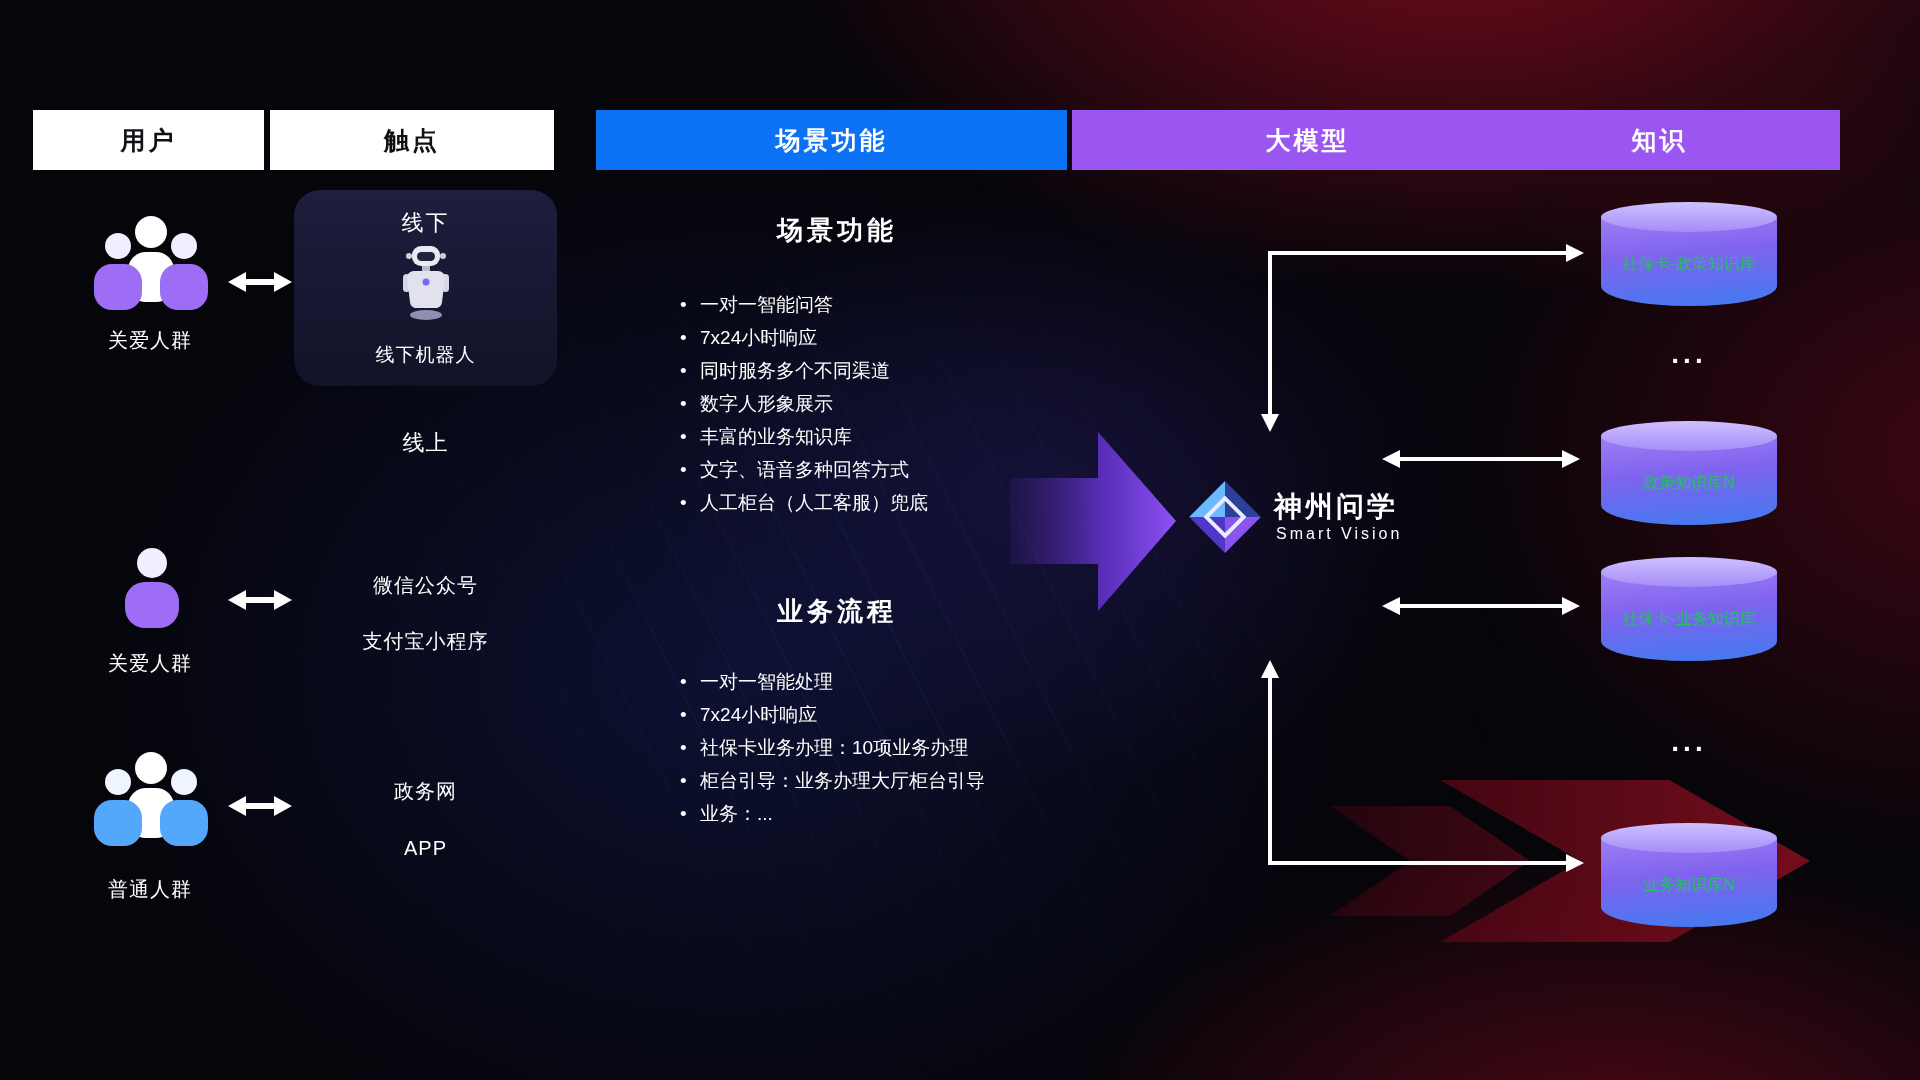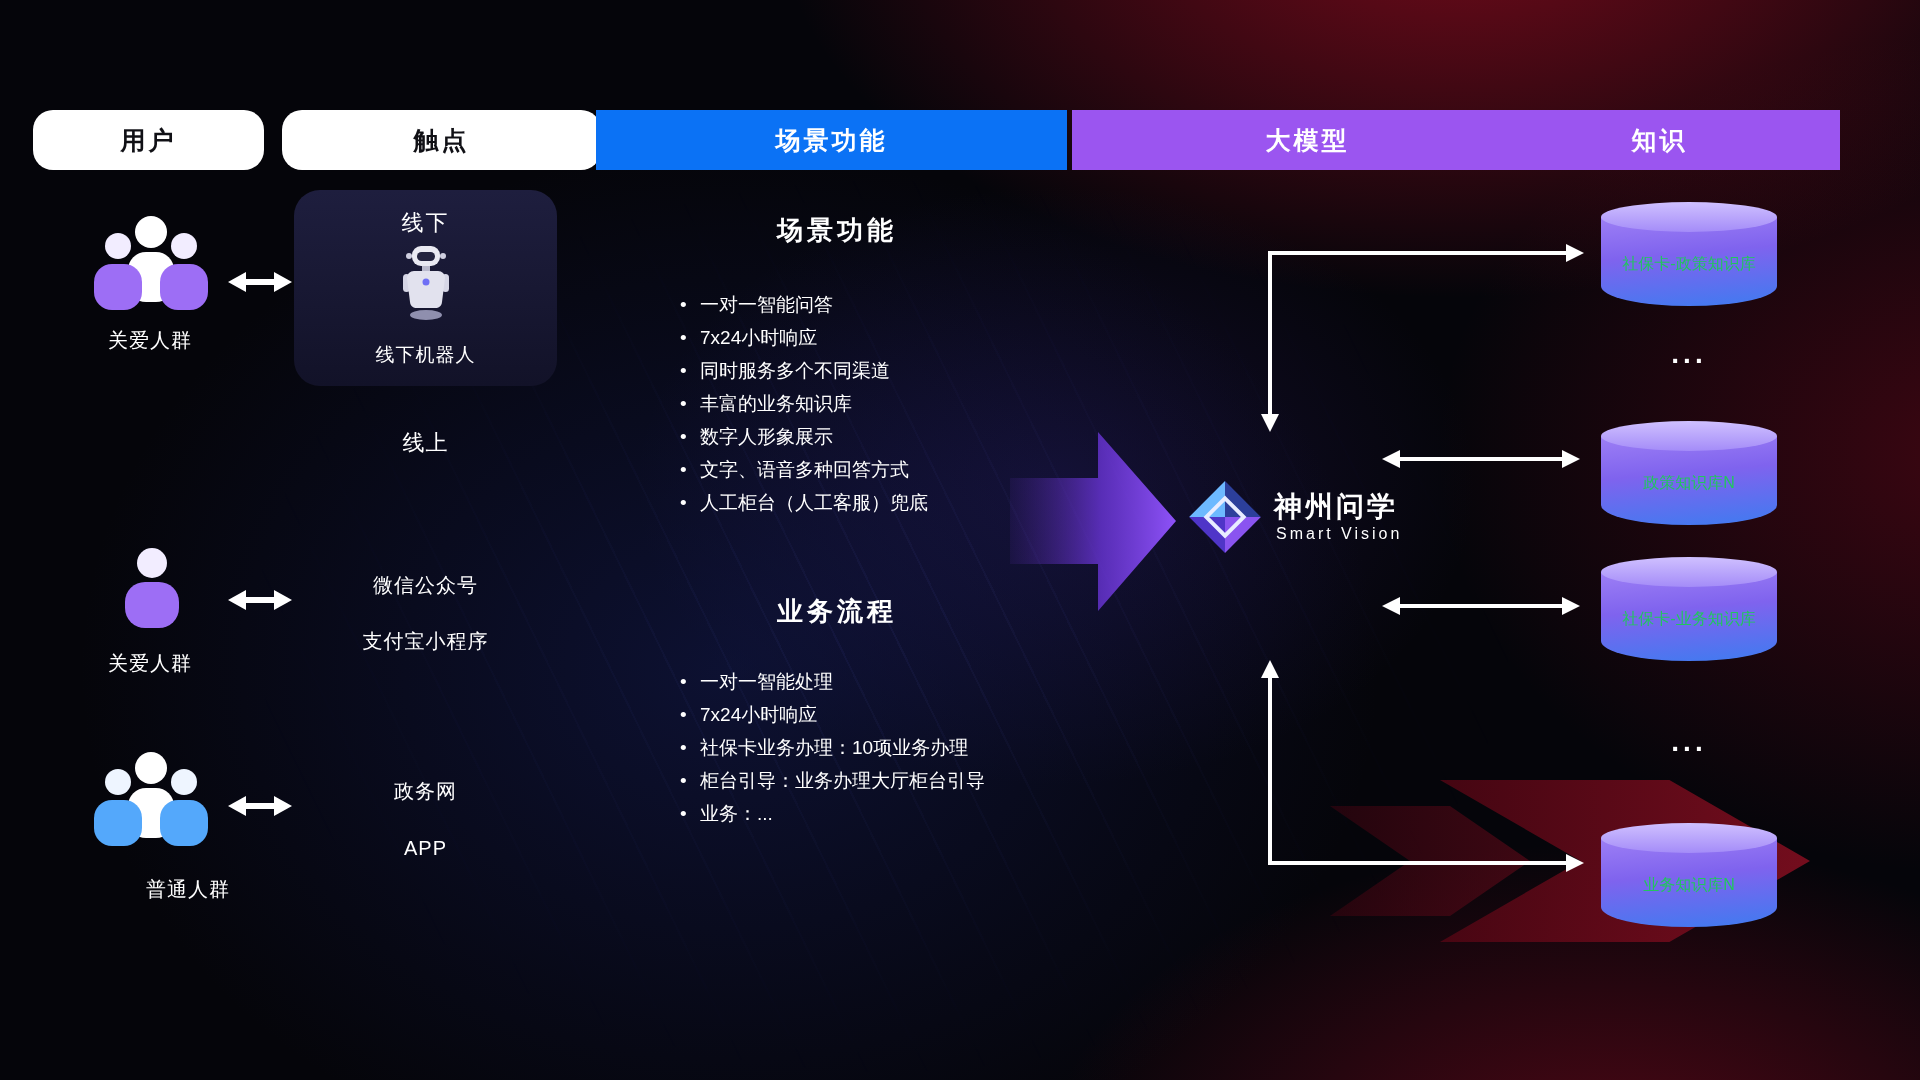--- a/index.html
+++ b/index.html
@@ -27,38 +27,38 @@
     background:linear-gradient(90deg,#540614,#8f0f22);
     clip-path:polygon(0 0,62% 0,100% 50%,62% 100%,0 100%,38% 50%); }
   .chev2 { left:1330px; top:806px; width:200px; height:110px; opacity:.55;
     background:linear-gradient(90deg,#3c0410,#6b0a1a);
     clip-path:polygon(0 0,60% 0,100% 50%,60% 100%,0 100%,40% 50%); }
 
   
   .hdr { position:absolute; top:110px; height:60px; z-index:3;
     display:flex; align-items:center; justify-content:center;
     font-size:25px; font-weight:bold; letter-spacing:3px; }
-  .hdr-white  { background:#ffffff; color:#101015;border-radius:20px; }
+  .hdr-white  { background:#ffffff; color:#101015; }
   .hdr-blue   { background:#0b72f5; color:#ffffff; }
   .hdr-purple { background:#9b55f0; color:#ffffff; }
   .hdr-1 { left:33px;   width:231px; }
-  .hdr-2 { left:282px;  width:319px; }
+  .hdr-2 { left:270px;  width:284px; }
   .hdr-3 { left:596px;  width:471px; }
   .hdr-4 { left:1072px; width:471px;align-items:center; }
   .hdr-5 { left:1479px; width:361px; }
 
   
   .user-icon { position:absolute; z-index:3; }
   .icon-g1 { left:86px;  top:212px; }
   .icon-p2 { left:121px; top:547px; }
   .icon-g3 { left:86px;  top:748px; }
   .ulabel { position:absolute; width:160px; text-align:center; color:#fff; font-size:20px; z-index:3; letter-spacing:1px; }
   .ulabel-1 { left:70px; top:327px; }
   .ulabel-2 { left:70px; top:650px; }
-  .ulabel-3 { left:70px; top:876px;text-align:right; }
+  .ulabel-3 { left:70px; top:876px; }
 
   
   .touch-card { position:absolute; left:294px; top:190px; width:263px; height:196px; z-index:3;
     border-radius:26px; background:linear-gradient(180deg,#1e1e3e,#121228); }
   .touch-card .t-title { position:absolute; top:18px; left:0; right:0; text-align:center; color:#fff; font-size:22px; letter-spacing:2px; }
   .touch-card .t-robot { position:absolute; top:54px; left:50%; transform:translateX(-50%); }
   .touch-card .t-sub   { position:absolute; bottom:18px; left:0; right:0; text-align:center; color:#fff; font-size:19px; letter-spacing:1px; }
   .ch { position:absolute; left:294px; width:263px; text-align:center; color:#fff; z-index:3; letter-spacing:1px; }
   .ch-online { top:428px; font-size:22px; }
   .ch-wechat { top:572px; font-size:20px; }
@@ -185,22 +185,22 @@
   <div class="ch ch-alipay">支付宝小程序</div>
   <div class="ch ch-gov">政务网</div>
   <div class="ch ch-app">APP</div>
 
   <div class="scene scene-1">
     <h3>场景功能</h3>
     <ul>
       <li>一对一智能问答</li>
       <li>7x24小时响应</li>
       <li>同时服务多个不同渠道</li>
+      <li>数字人形象展示</li>
       <li>丰富的业务知识库</li>
-      <li>数字人形象展示</li>
       <li>文字、语音多种回答方式</li>
       <li>人工柜台（人工客服）兜底</li>
     </ul>
   </div>
   <div class="scene scene-2">
     <h3>业务流程</h3>
     <ul>
       <li>一对一智能处理</li>
       <li>7x24小时响应</li>
       <li>社保卡业务办理：10项业务办理</li>

